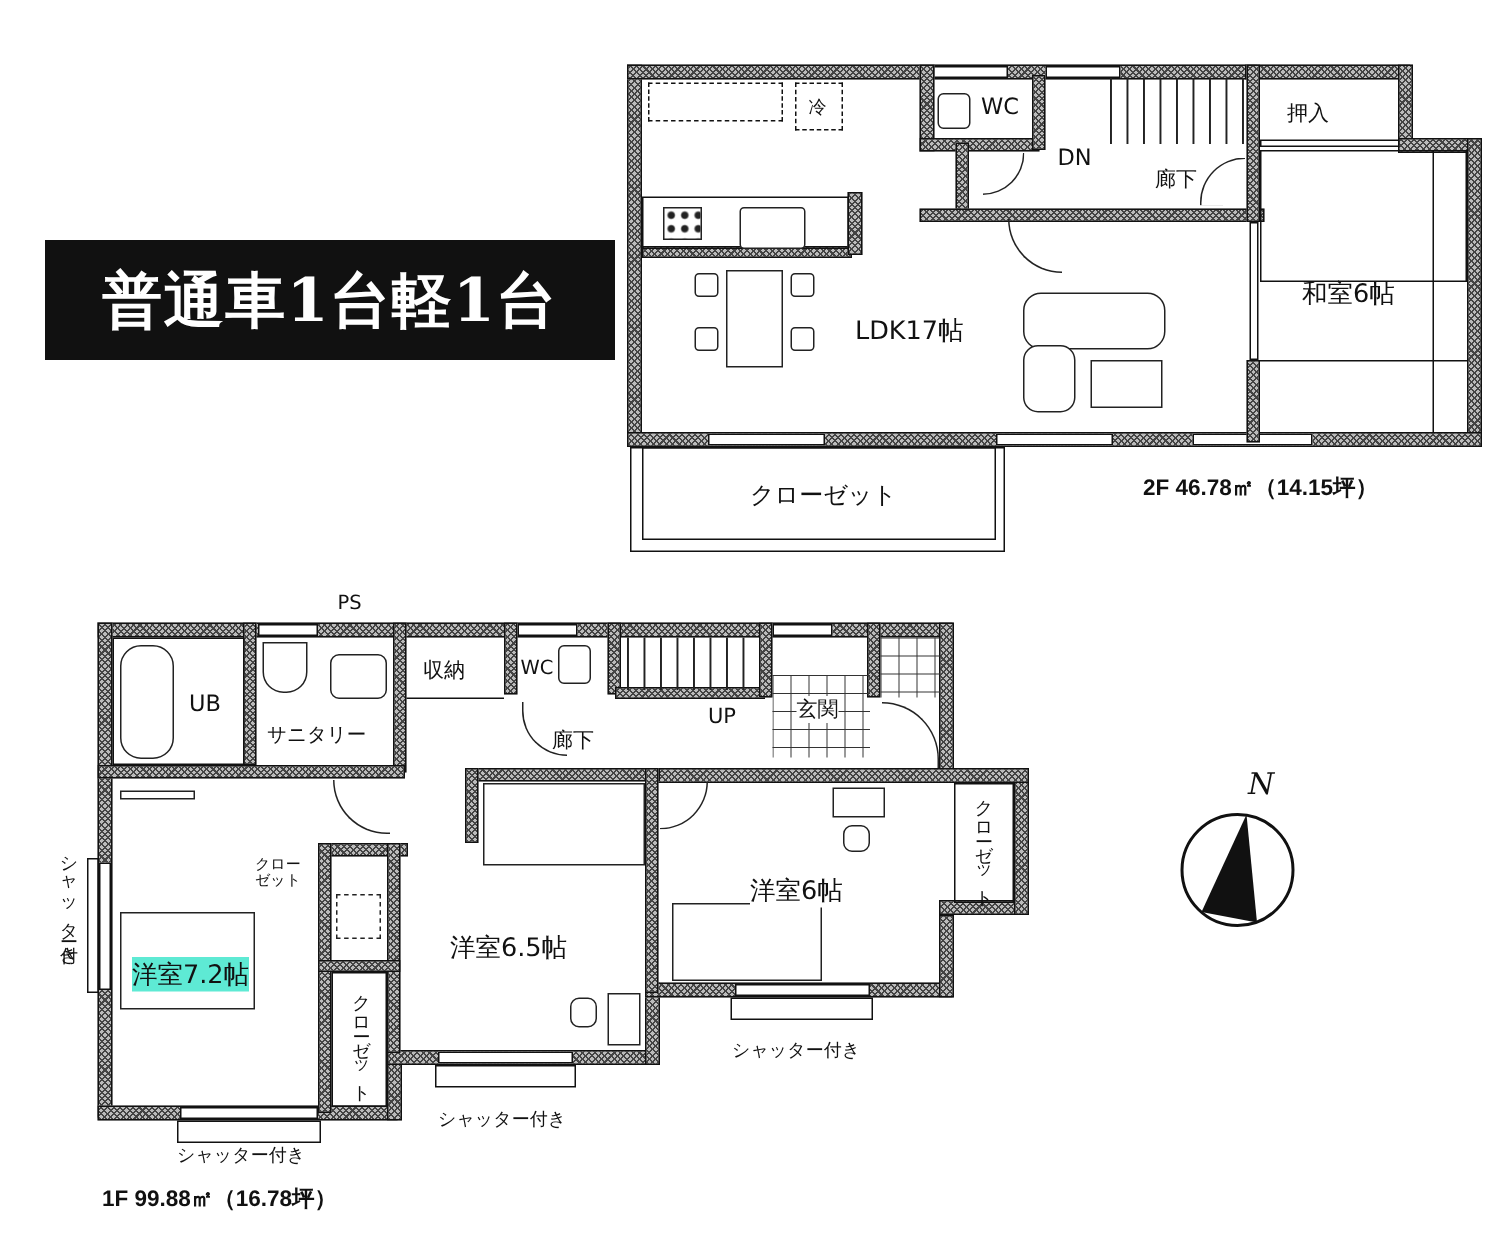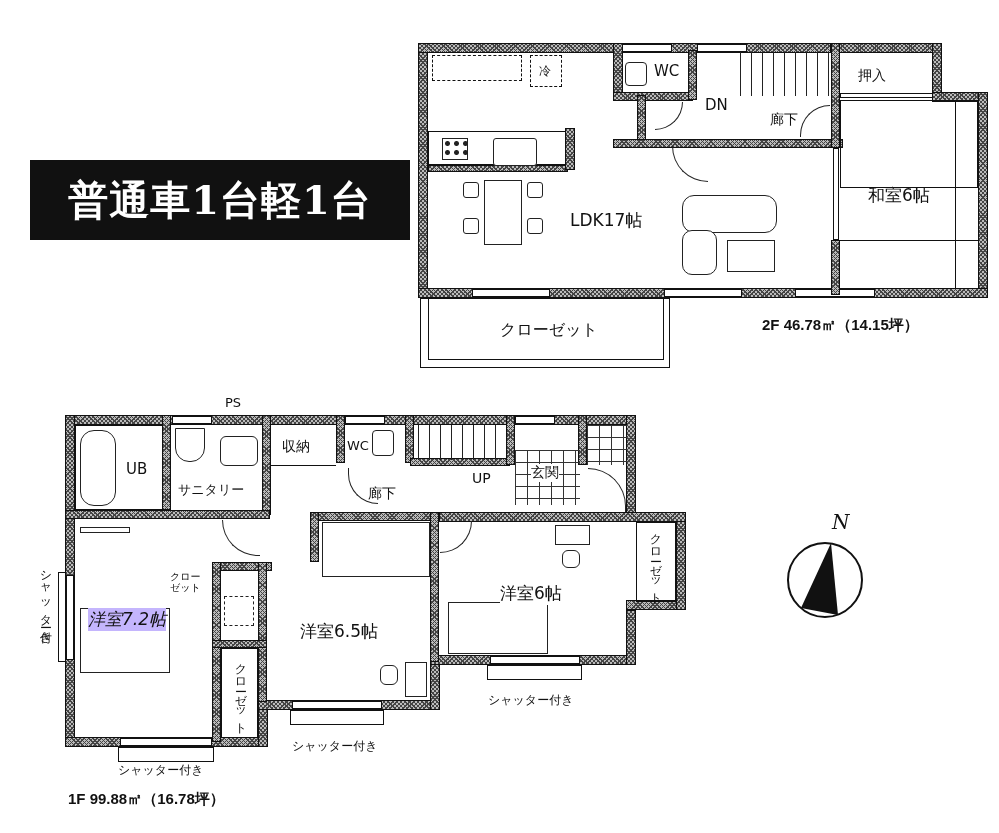--- a/index.html
+++ b/index.html
@@ -163,21 +163,21 @@
   <div class="tile" style="left:587px;top:425px;width:40px;height:40px;"></div>
   <span class="label" style="left:531px;top:464px;font-size:14px;background:#fff;">玄関</span>
   <div class="door" style="left:588px;top:468px;width:38px;height:44px;border-radius:0 38px 0 0;border-bottom:none;border-left:none;"></div>
 
   <div class="door" style="left:222px;top:520px;width:38px;height:36px;border-radius:0 0 0 38px;border-top:none;border-right:none;"></div>
   <div class="door" style="left:440px;top:521px;width:32px;height:32px;border-radius:0 0 32px 0;border-top:none;border-left:none;"></div>
   <div class="door" style="left:348px;top:468px;width:30px;height:36px;border-radius:0 0 0 30px;border-top:none;border-right:none;"></div>
 
   <div class="furn" style="left:80px;top:527px;width:50px;height:6px;"></div>
   <div class="furn" style="left:80px;top:608px;width:90px;height:65px;"></div>
-  <span class="label" style="left:88px;top:608px;background:#c4b5fd;font-style:italic;">洋室7.2帖</span>
+  <span class="label" style="left:88px;top:638px;background:#5eead4;">洋室7.2帖</span>
   <span class="label small vert" style="left:37px;top:562px;">シャッター付き</span>
   <span class="label small" style="left:170px;top:571px;font-size:10px;white-space:pre;line-height:11px;">クロー
 ゼット</span>
   <div class="furn" style="left:224px;top:596px;width:30px;height:30px;border-style:dashed;"></div>
   <div class="thin" style="left:221px;top:648px;width:37px;height:90px;border-width:1px;"></div>
   <span class="label small vert" style="left:232px;top:655px;">クローゼット</span>
   <span class="label small" style="left:118px;top:762px;">シャッター付き</span>
 
   <div class="furn" style="left:322px;top:522px;width:108px;height:55px;"></div>
   <div class="furn" style="left:380px;top:665px;width:18px;height:20px;border-radius:6px;"></div>

